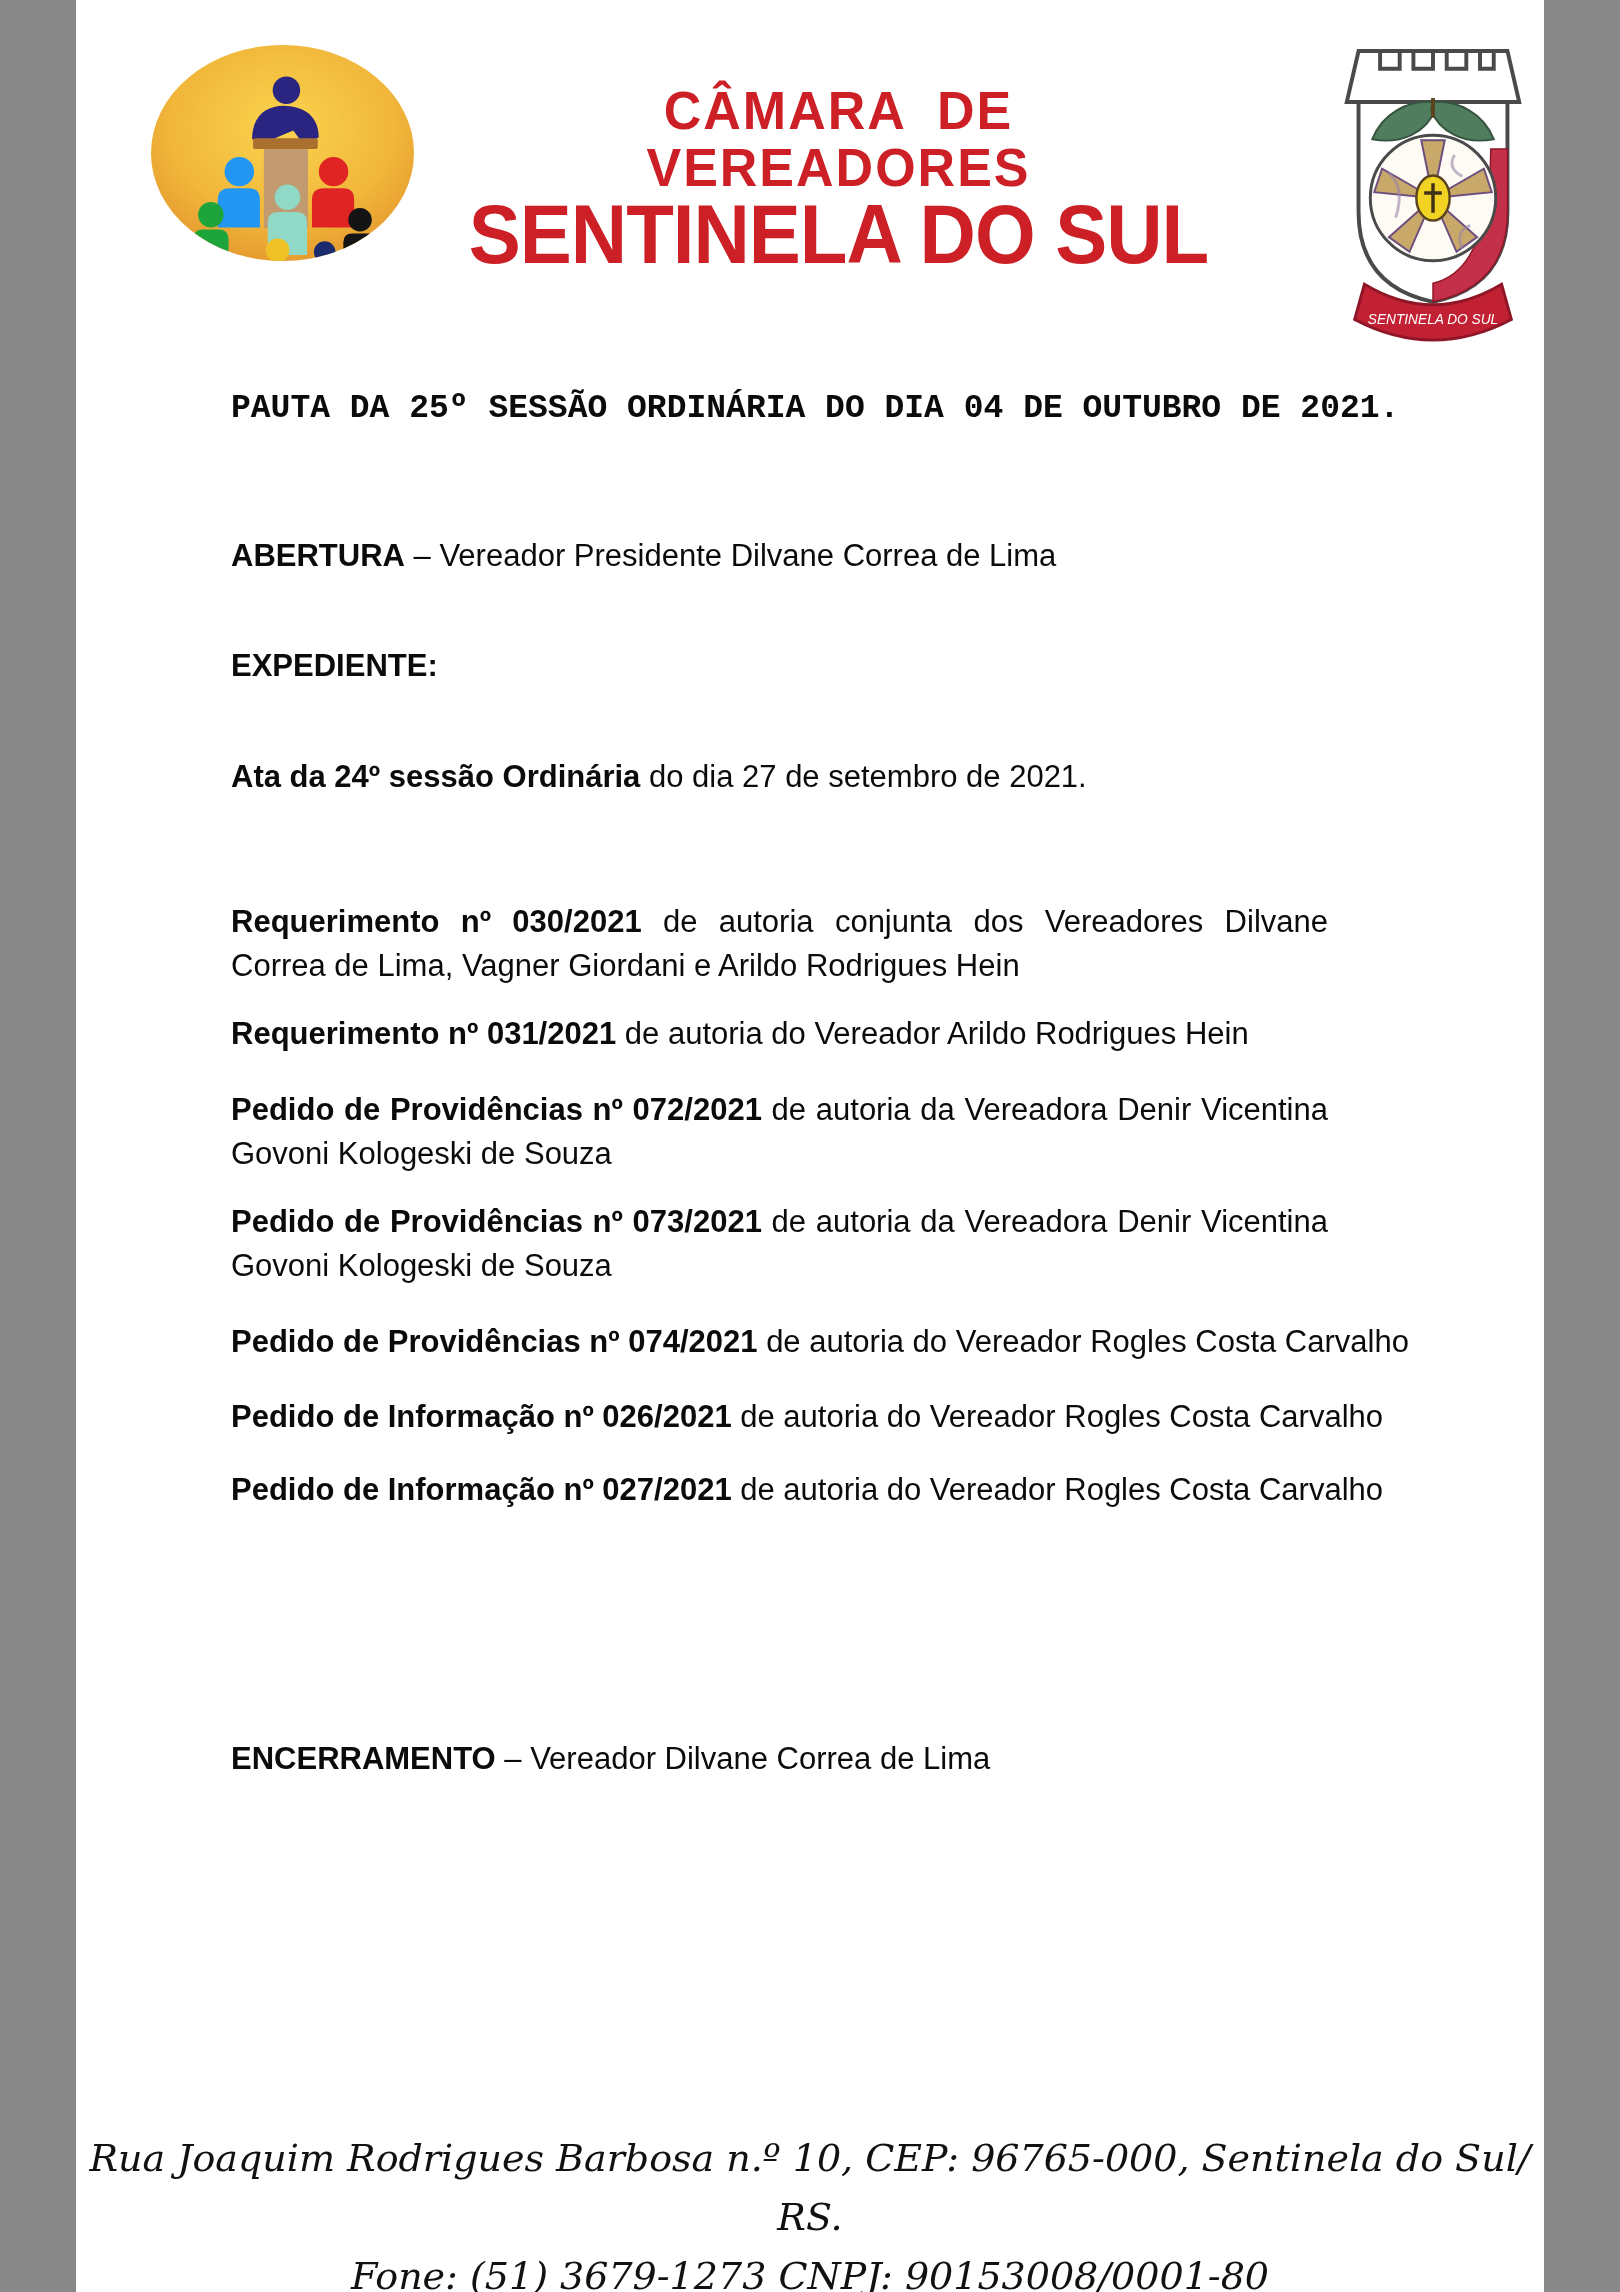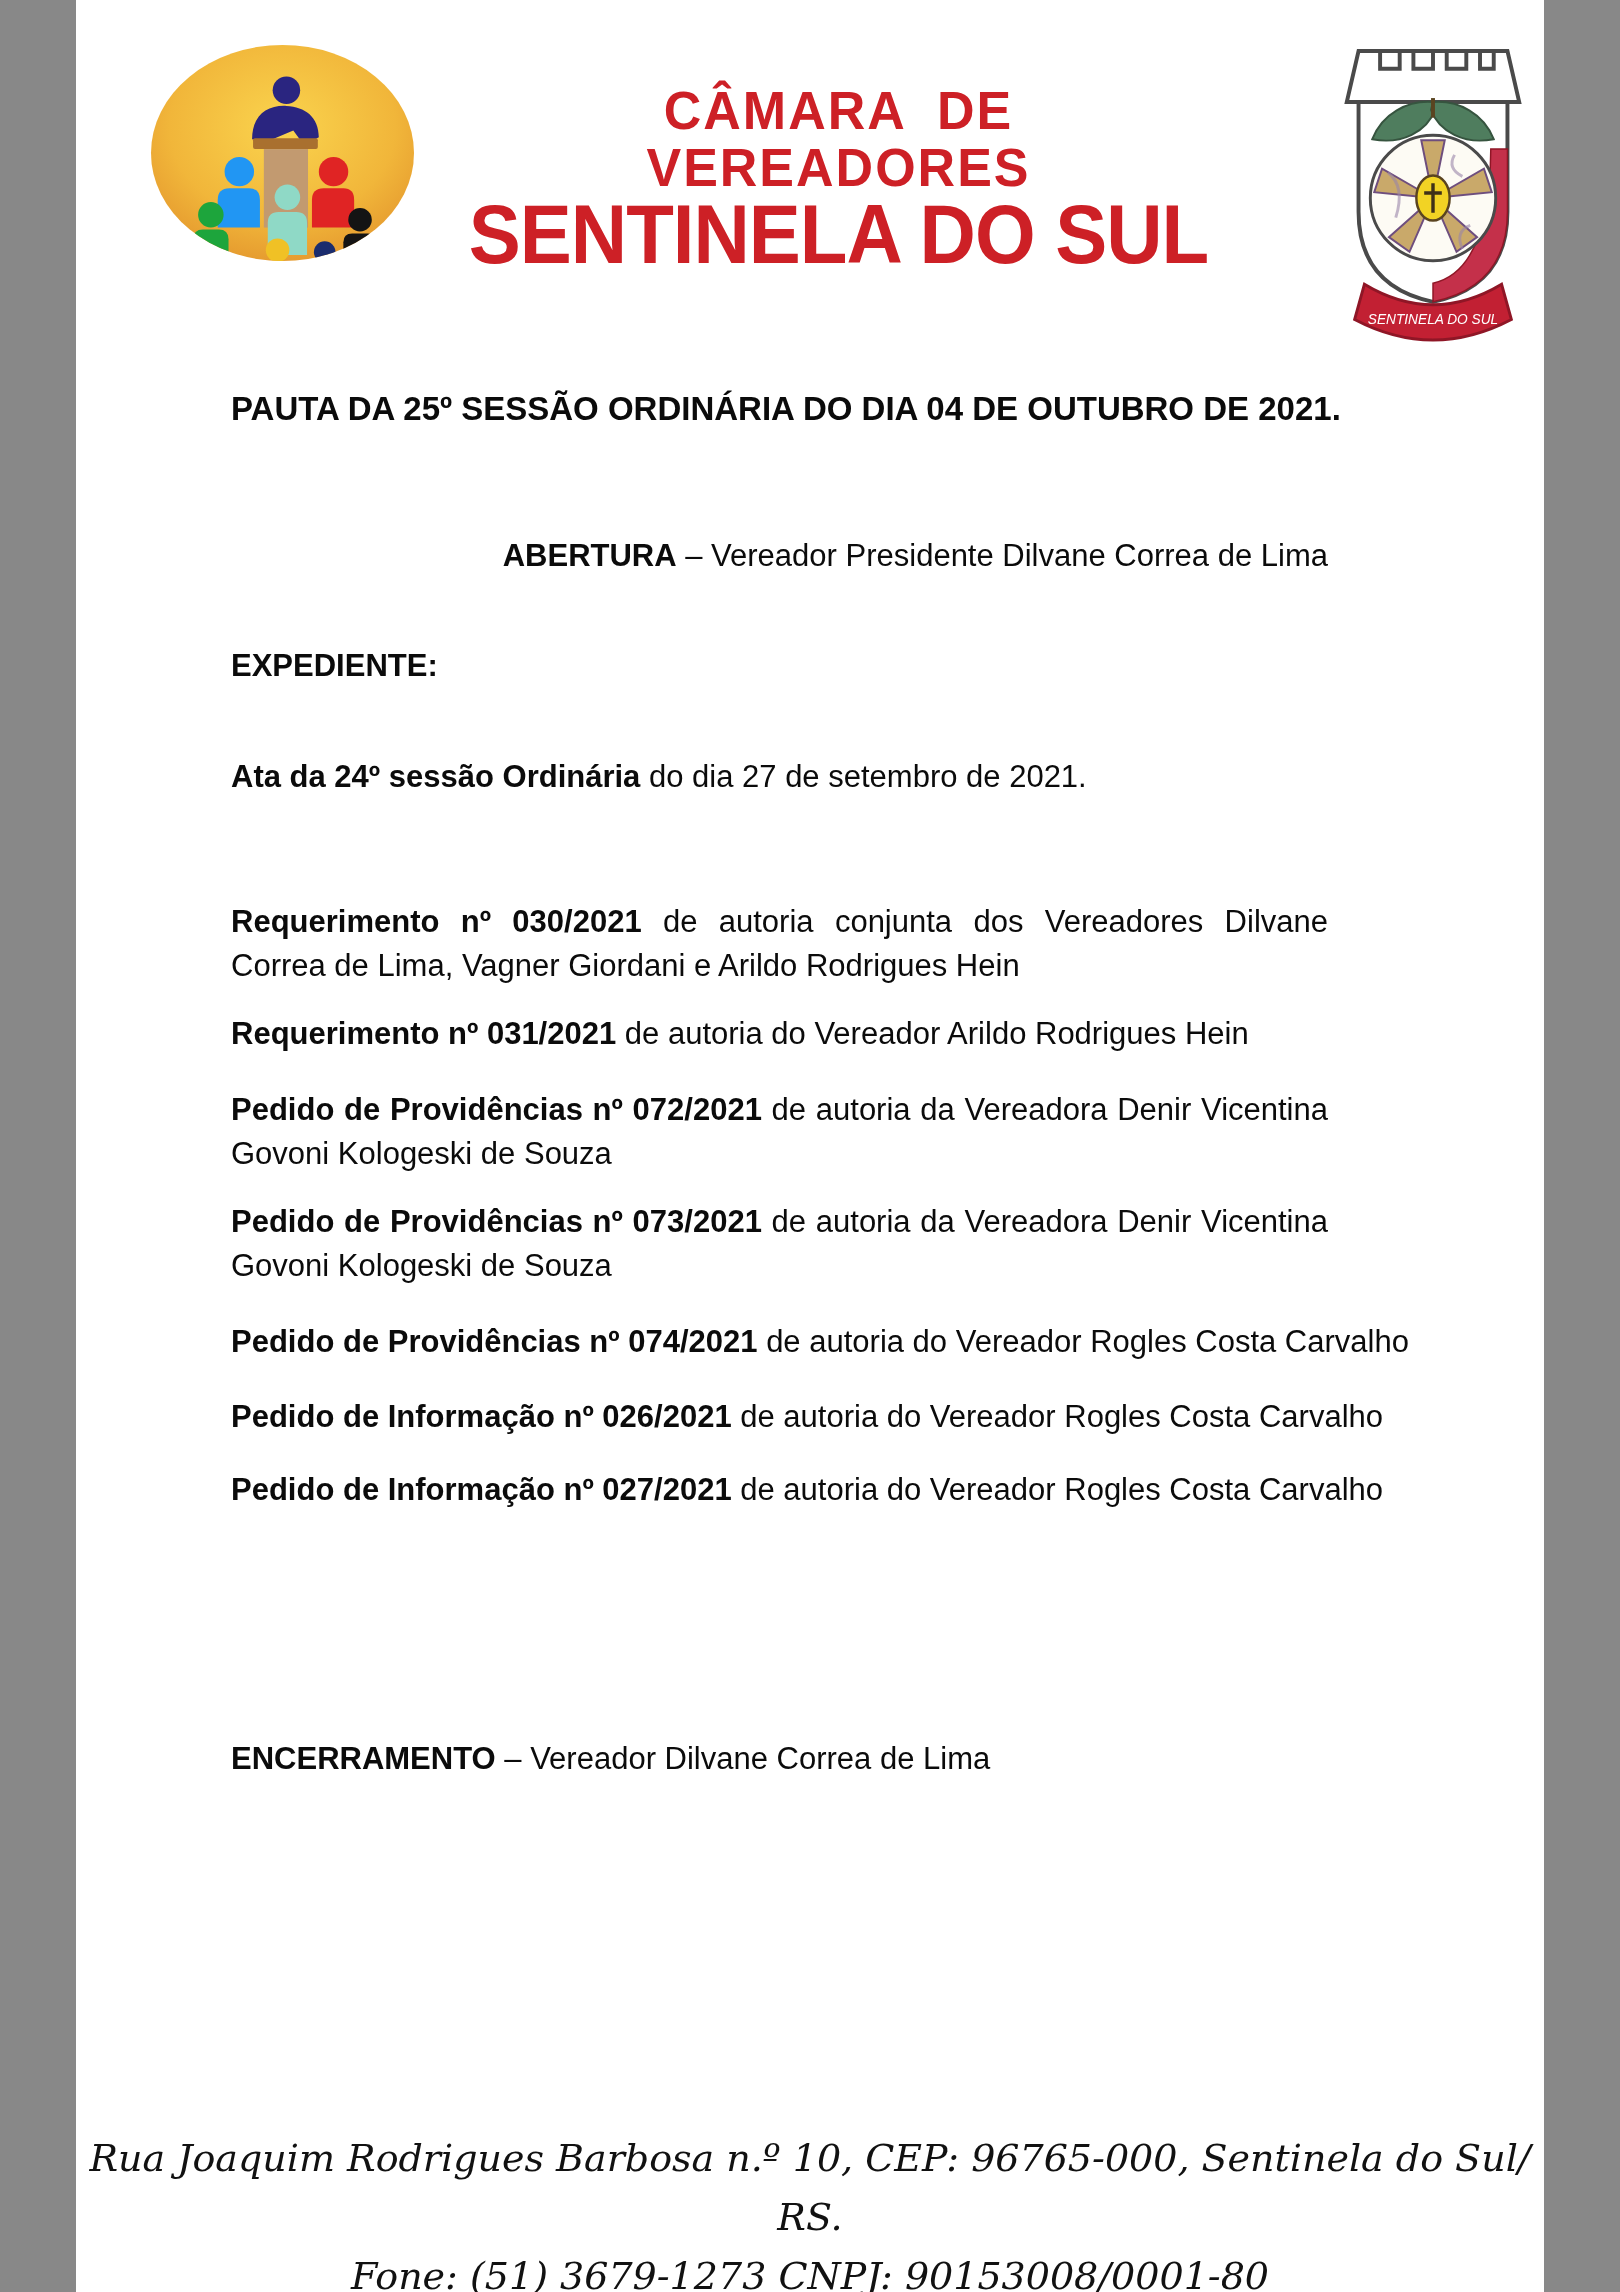--- a/index.html
+++ b/index.html
@@ -31,22 +31,22 @@
     text-align:right;padding-right:51px;margin-top:13.7px;letter-spacing:1px;
   }
   
   .content{
     position:absolute;left:155px;right:216px;top:0;
     font-size:31px;line-height:44px;
   }
   .content p{margin:0;}
   .b{font-weight:bold;}
   .nowrap{white-space:nowrap;}
-  .doc-title{margin-top:387px !important;text-align:right;font-weight:bold;font-size:33px;}
-  .p-abertura{margin-top:103px !important;text-align:right;}
+  .doc-title{margin-top:387px !important;text-align:right;font-weight:bold;font-size:33px;font-family:Liberation Mono, monospace;}
+  .p-abertura{margin-top:103px !important;}
   .p-expediente{margin-top:66px !important;font-weight:bold;}
   .p-ata{margin-top:67px !important;}
   .p-req030{margin-top:101px !important;text-align:justify;}
   .p-req031{margin-top:23.5px !important;}
   .p-ped072{margin-top:32px !important;text-align:justify;}
   .p-ped073{margin-top:24.5px !important;text-align:justify;}
   .p-ped074{margin-top:32px !important;}
   .p-info026{margin-top:31px !important;}
   .p-info027{margin-top:29px !important;}
   .p-encerramento{margin-top:225px !important;}

